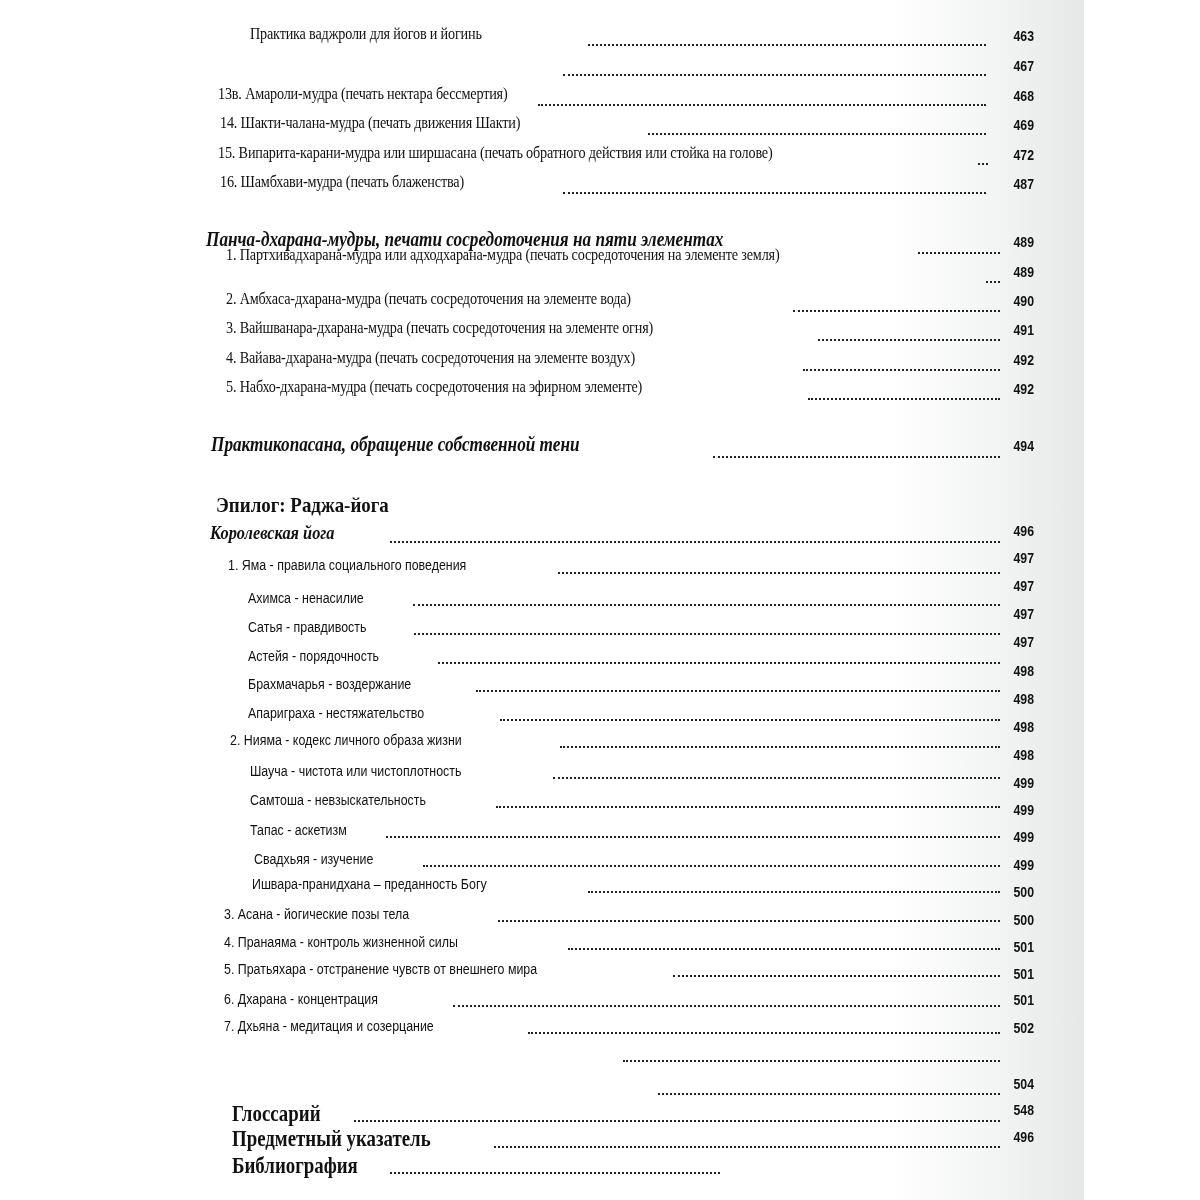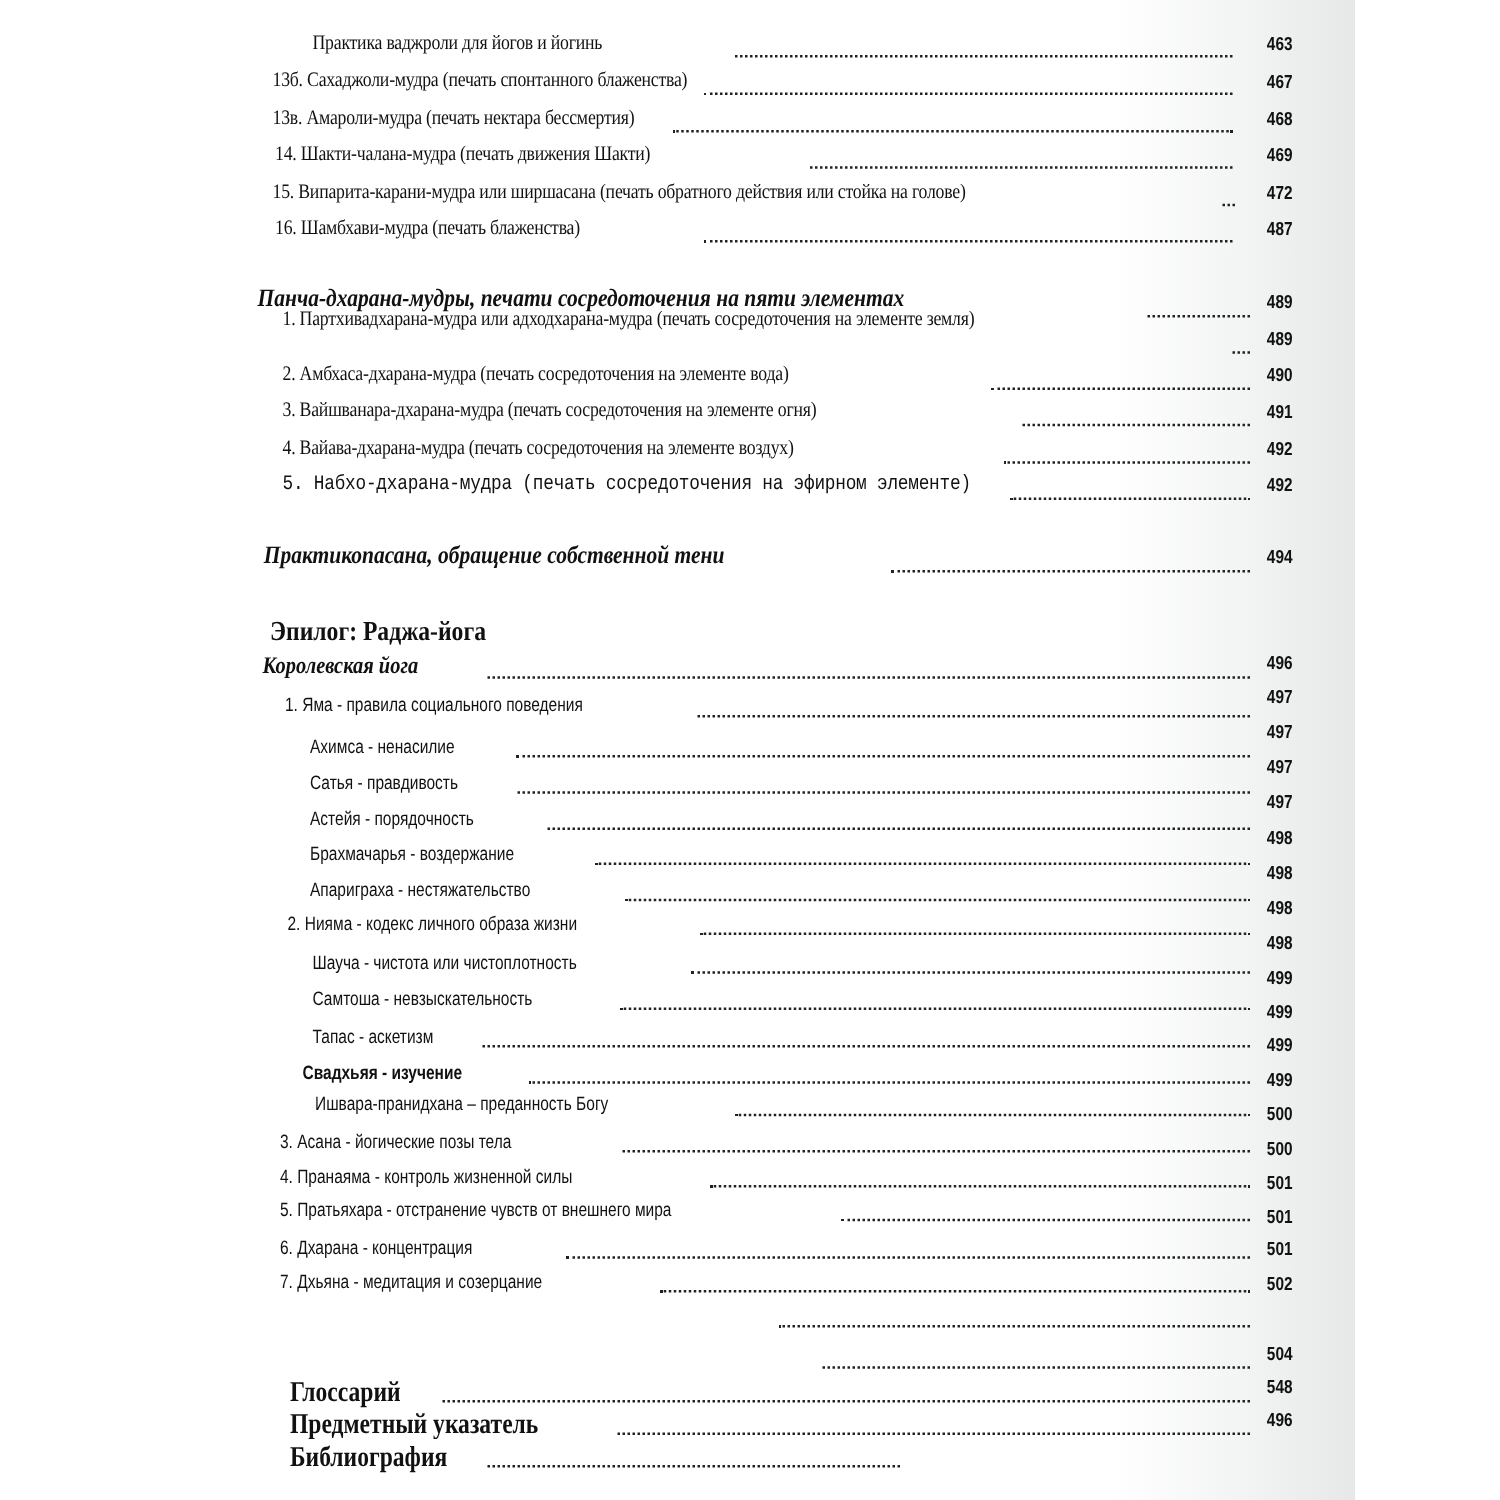--- a/index.html
+++ b/index.html
@@ -21,23 +21,20 @@
 <body>
 
 <div class="page">
 
   <div class="row" style="left:232px; top:24px;">
       <span class="txt">Практика ваджроли для йогов и йогинь</span>
     </div>
   <div class="leader" style="left:570px; width:398px; top:44px;"></div>
   <div class="pg" style="left:966px; top:27px;">463</div>
 
-  <div class="row" style="left:200px; top:54px;">
-      <span class="txt">13б. Сахаджоли-мудра (печать спонтанного блаженства)</span>
-    </div>
   <div class="leader" style="left:545px; width:423px; top:74px;"></div>
   <div class="pg" style="left:966px; top:57px;">467</div>
 
   <div class="row" style="left:200px; top:84px;">
       <span class="txt">13в. Амароли-мудра (печать нектара бессмертия)</span>
     </div>
   <div class="leader" style="left:520px; width:448px; top:104px;"></div>
   <div class="pg" style="left:966px; top:87px;">468</div>
 
   <div class="row" style="left:202px; top:113px;">
@@ -81,21 +78,21 @@
     </div>
   <div class="leader" style="left:800px; width:182px; top:339px;"></div>
   <div class="pg" style="left:966px; top:321px;">491</div>
 
   <div class="row" style="left:208px; top:348px;">
       <span class="txt">4. Вайава-дхарана-мудра (печать сосредоточения на элементе воздух)</span>
     </div>
   <div class="leader" style="left:785px; width:197px; top:369px;"></div>
   <div class="pg" style="left:966px; top:351px;">492</div>
 
-  <div class="row" style="left:208px; top:377px;font-family:Liberation Mono, monospace;">
+  <div class="row" style="left:208px; top:377px;">
       <span class="txt">5. Набхо-дхарана-мудра (печать сосредоточения на эфирном элементе)</span>
     </div>
   <div class="leader" style="left:790px; width:192px; top:398px;"></div>
   <div class="pg" style="left:966px; top:380px;">492</div>
 
   <div class="row" style="left:193px; top:433px;">
       <span class="h-ital">Практикопасана, обращение собственной тени</span>
     </div>
   <div class="leader" style="left:695px; width:287px; top:456px;"></div>
   <div class="pg" style="left:966px; top:437px;">494</div>
@@ -141,21 +138,21 @@
     </div>
   <div class="leader" style="left:535px; width:447px; top:777px;"></div>
   <div class="row" style="left:232px; top:791px;justify-content:center;">
       <span class="sans">Самтоша - невзыскательность</span>
     </div>
   <div class="leader" style="left:478px; width:504px; top:806px;"></div>
   <div class="row" style="left:232px; top:821px;">
       <span class="sans">Тапас - аскетизм</span>
     </div>
   <div class="leader" style="left:368px; width:614px; top:836px;"></div>
-  <div class="row" style="left:224px; top:850px;font-weight:bold;">
+  <div class="row" style="left:236px; top:850px;">
       <span class="sans">Свадхьяя - изучение</span>
     </div>
   <div class="leader" style="left:405px; width:577px; top:865px;"></div>
   <div class="row" style="left:234px; top:875px;">
       <span class="sans">Ишвара-пранидхана – преданность Богу</span>
     </div>
   <div class="leader" style="left:570px; width:412px; top:891px;"></div>
   <div class="row" style="left:206px; top:905px;">
       <span class="sans">3. Асана - йогические позы тела</span>
     </div>

